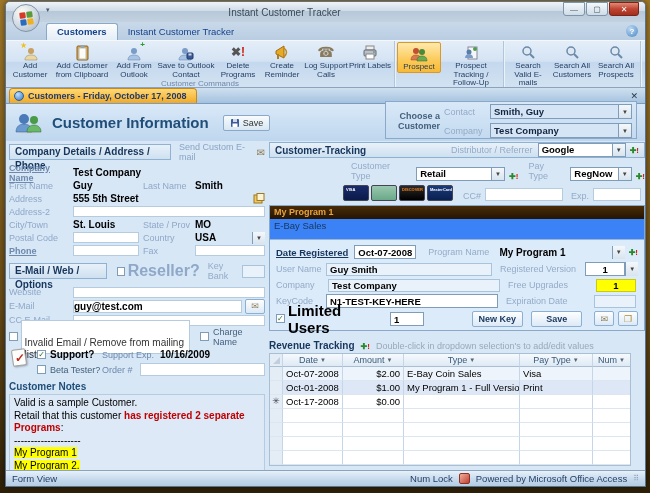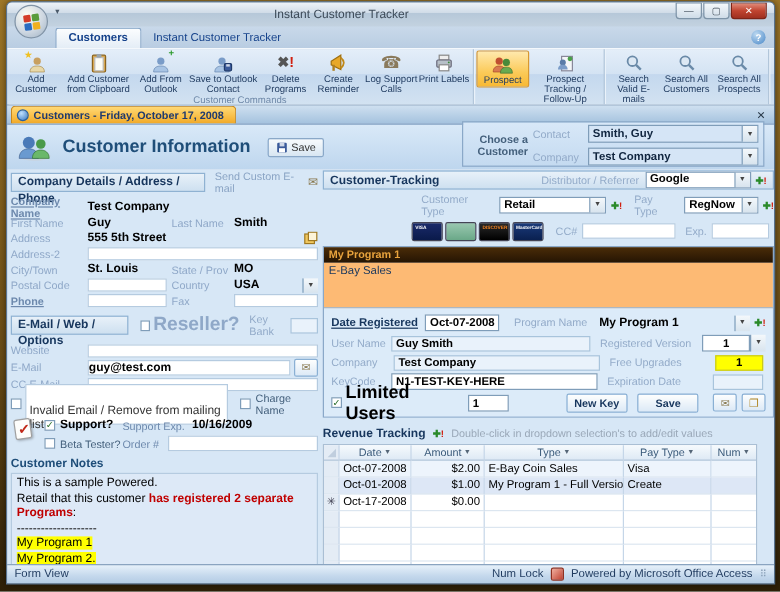--- a/index.html
+++ b/index.html
@@ -101,29 +101,29 @@
   .clipicon .mark { position:absolute; left:6px; top:4px; color:#c02818; font-size:12px; font-weight:bold; }
   .notes-title { font-size:10px; font-weight:bold; color:#1f4e79; }
   .notesbox { background:#dde9f7; border:1px solid #b5cbe0; font-size:10px; line-height:12.5px; color:#000;
         padding:2px 4px; overflow:hidden; }
   .red { color:#c00000; font-weight:bold; }
   .hlyellow { background:#ffff00; }
   
   .trackhdr { height:16px; background:linear-gradient(#e8f1f9,#cee0f0); border:1px solid #8fb2d2;
         display:flex; align-items:center; padding:0 5px; }
   .trackhdr .t { font-size:10px; font-weight:bold; color:#17365d; }
-  .rrow { display:flex; align-items:center; font-size:9px; }
+  .rrow { display:flex; align-items:flex-end; font-size:9px; }
   .combo2 { display:flex; height:14px; border:1px solid #7f9db9; background:#fff; }
   .combo2 .cv { flex:1; font-size:9.5px; font-weight:bold; color:#000; padding:0 3px; white-space:nowrap; overflow:hidden; }
   .card { width:26px; height:16px; border-radius:2px; border:1px solid #445; margin-right:2px; position:relative; overflow:hidden; }
   .card i { position:absolute; font-style:normal; font-weight:bold; color:#fff; font-size:4px; left:2px; top:1px; }
   .prog { border:1px solid #8aa8c8; background:#cfe2f4; }
   .prog-hdr { height:13px; background:linear-gradient(#4a2c08,#241403); color:#e8a33d; font-size:9px; font-weight:bold;
         padding:0 4px; line-height:13px; }
-  .prog-list { height:38px; background:#fdba74; border-bottom:1px solid #9ab6d4; font-size:9.5px; color:#17365d; padding:1px 4px; }
+  .prog-list { height:21px; background:#3b82f6; border-bottom:1px solid #9ab6d4; font-size:9.5px; color:#17365d; padding:1px 4px; }
   .prog-form { background:#dcebf9; padding:3px 6px 2px; }
   .pfrow { display:flex; align-items:center; height:16px; font-size:9px; }
   .ulink { font-size:9.5px; font-weight:bold; color:#17365d; text-decoration:underline; }
   .robox { background:#e9f2fb; border:1px solid #a8c4dc; height:13px; font-size:9.5px; font-weight:bold; color:#000; padding:0 3px; line-height:12px; }
   .whbox { background:#fff; border:1px solid #7f9db9; height:14px; font-size:9.5px; font-weight:bold; color:#000; padding:0 3px; line-height:13px; }
   .ybox { background:#ffff00; border:1px solid #c8c820; height:13px; width:40px; text-align:center;
         font-size:9.5px; font-weight:bold; line-height:12px; }
   .pbtn { height:16px; border:1px solid #8ab0d4; border-radius:2px; background:linear-gradient(#fdfefe,#dce9f6);
         font-size:9px; font-weight:bold; color:#17365d; display:flex; align-items:center; justify-content:center; }
   .iconbtn { width:20px; height:15px; border:1px solid #8ab0d4; border-radius:2px;
@@ -471,21 +471,21 @@
           <div class="frow" style="height:15px">
             <span class="chk"></span>
             <span class="lbl" style="margin-left:4px;width:52px;color:#44607c">Beta Tester?</span>
             <span class="lbl" style="width:38px;color:#6d89ad">Order #</span>
             <span class="inp flex1" style="height:13px"></span>
           </div>
         </div>
       </div>
       <div class="notes-title" style="margin-top:4px">Customer Notes</div>
       <div class="notesbox" style="margin-top:2px;height:86px">
-        <div><span>This is a sample Powered.</span></div>
+        <div><span>Valid is a sample Customer.</span></div>
         <div><span>Retail that this customer </span><span class="red">has registered 2 separate Programs</span><span>:</span></div>
         <div><span>--------------------</span></div>
         <div><span class="hlyellow">My Program 1</span></div>
         <div><span class="hlyellow">My Program 2.</span></div>
 
       </div>
     </div>
 
     <div class="rpane">
       <div class="trackhdr">
@@ -610,21 +610,21 @@
           <div class="tc amt">$2.00</div>
           <div class="tc">E-Bay Coin Sales</div>
           <div class="tc">Visa</div>
           <div class="tc" style="border-right:none"></div>
         </div>
         <div class="trow r1">
           <div class="tc sel"></div>
           <div class="tc">Oct-01-2008</div>
           <div class="tc amt">$1.00</div>
           <div class="tc">My Program 1 - Full Version</div>
-          <div class="tc">Create</div>
+          <div class="tc">Print</div>
           <div class="tc" style="border-right:none"></div>
         </div>
         <div class="trow">
           <div class="tc sel">
                 <span class="star">✳</span>
               </div>
           <div class="tc">Oct-17-2008</div>
           <div class="tc amt">$0.00</div>
           <div class="tc"></div>
           <div class="tc"></div>

